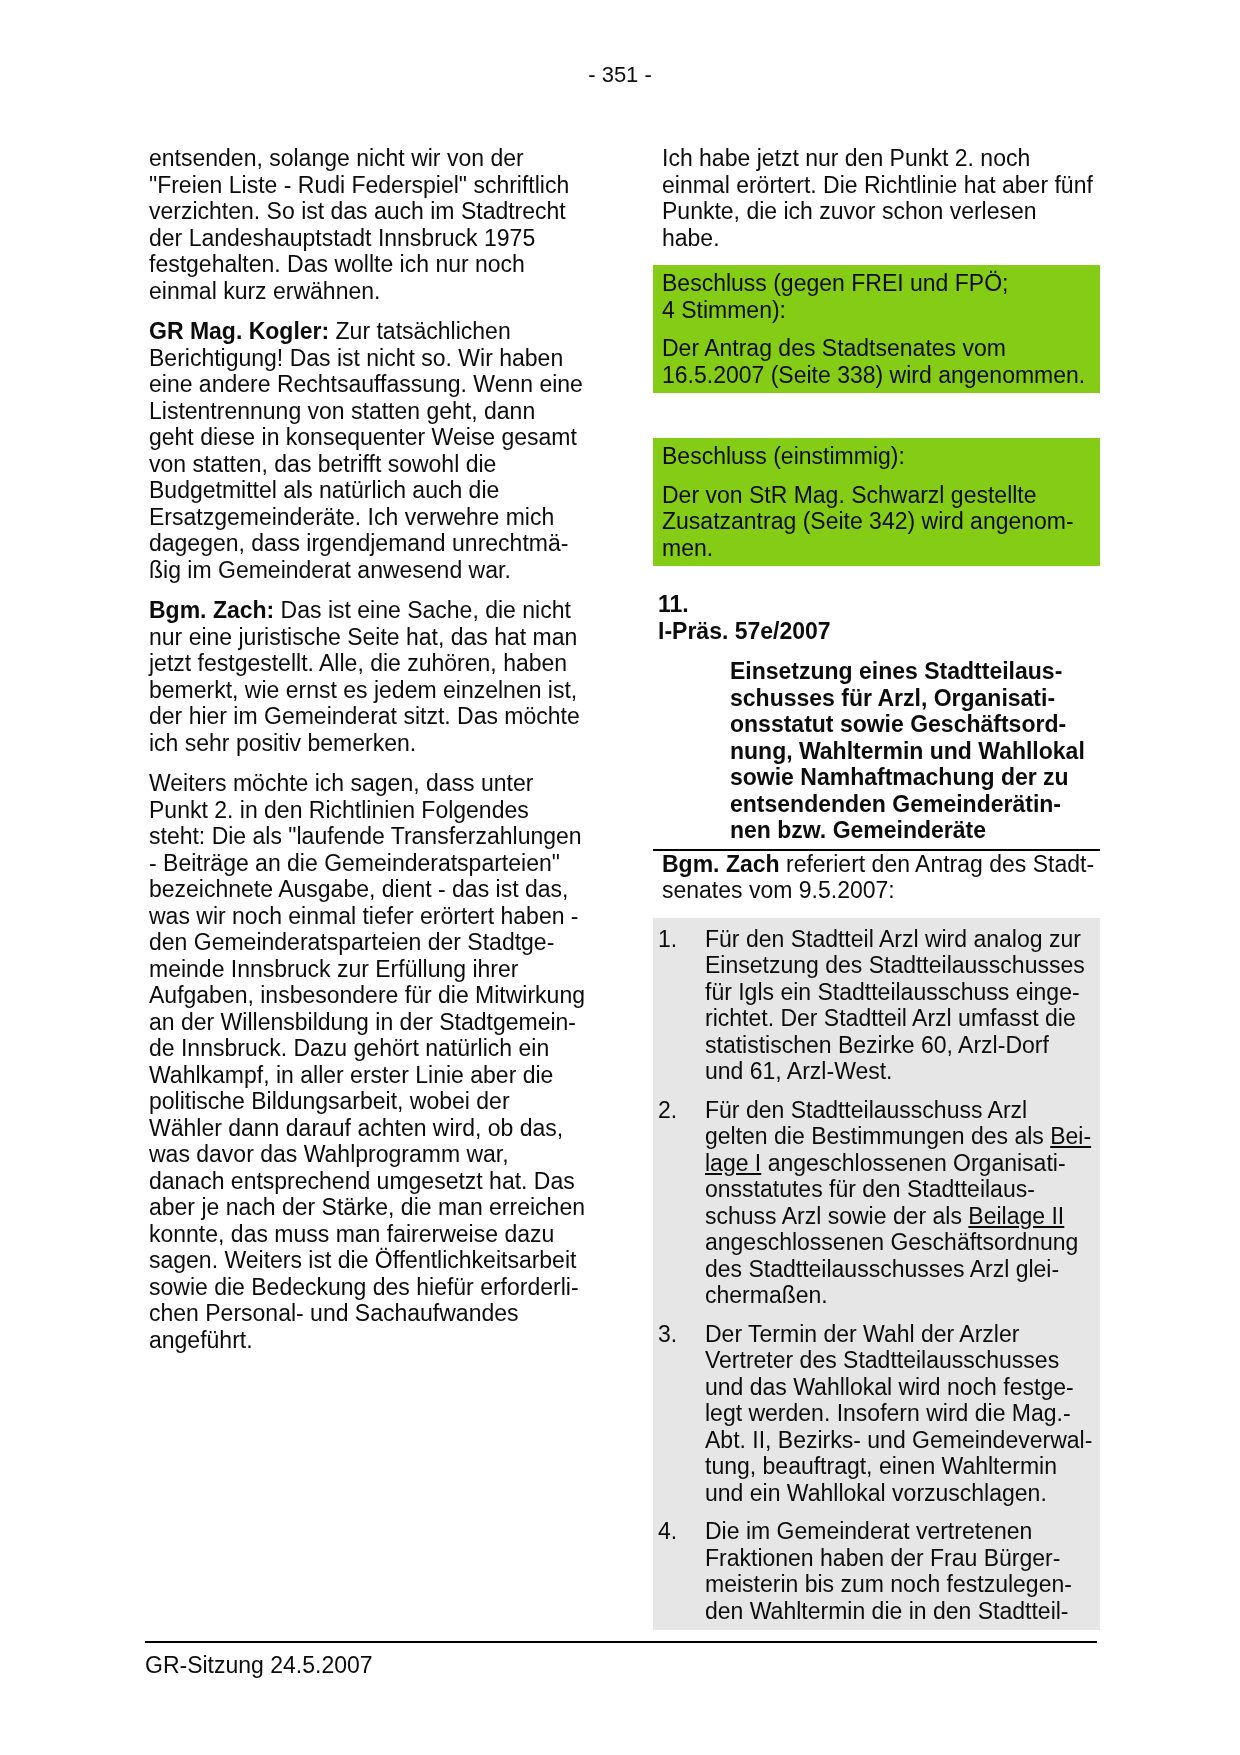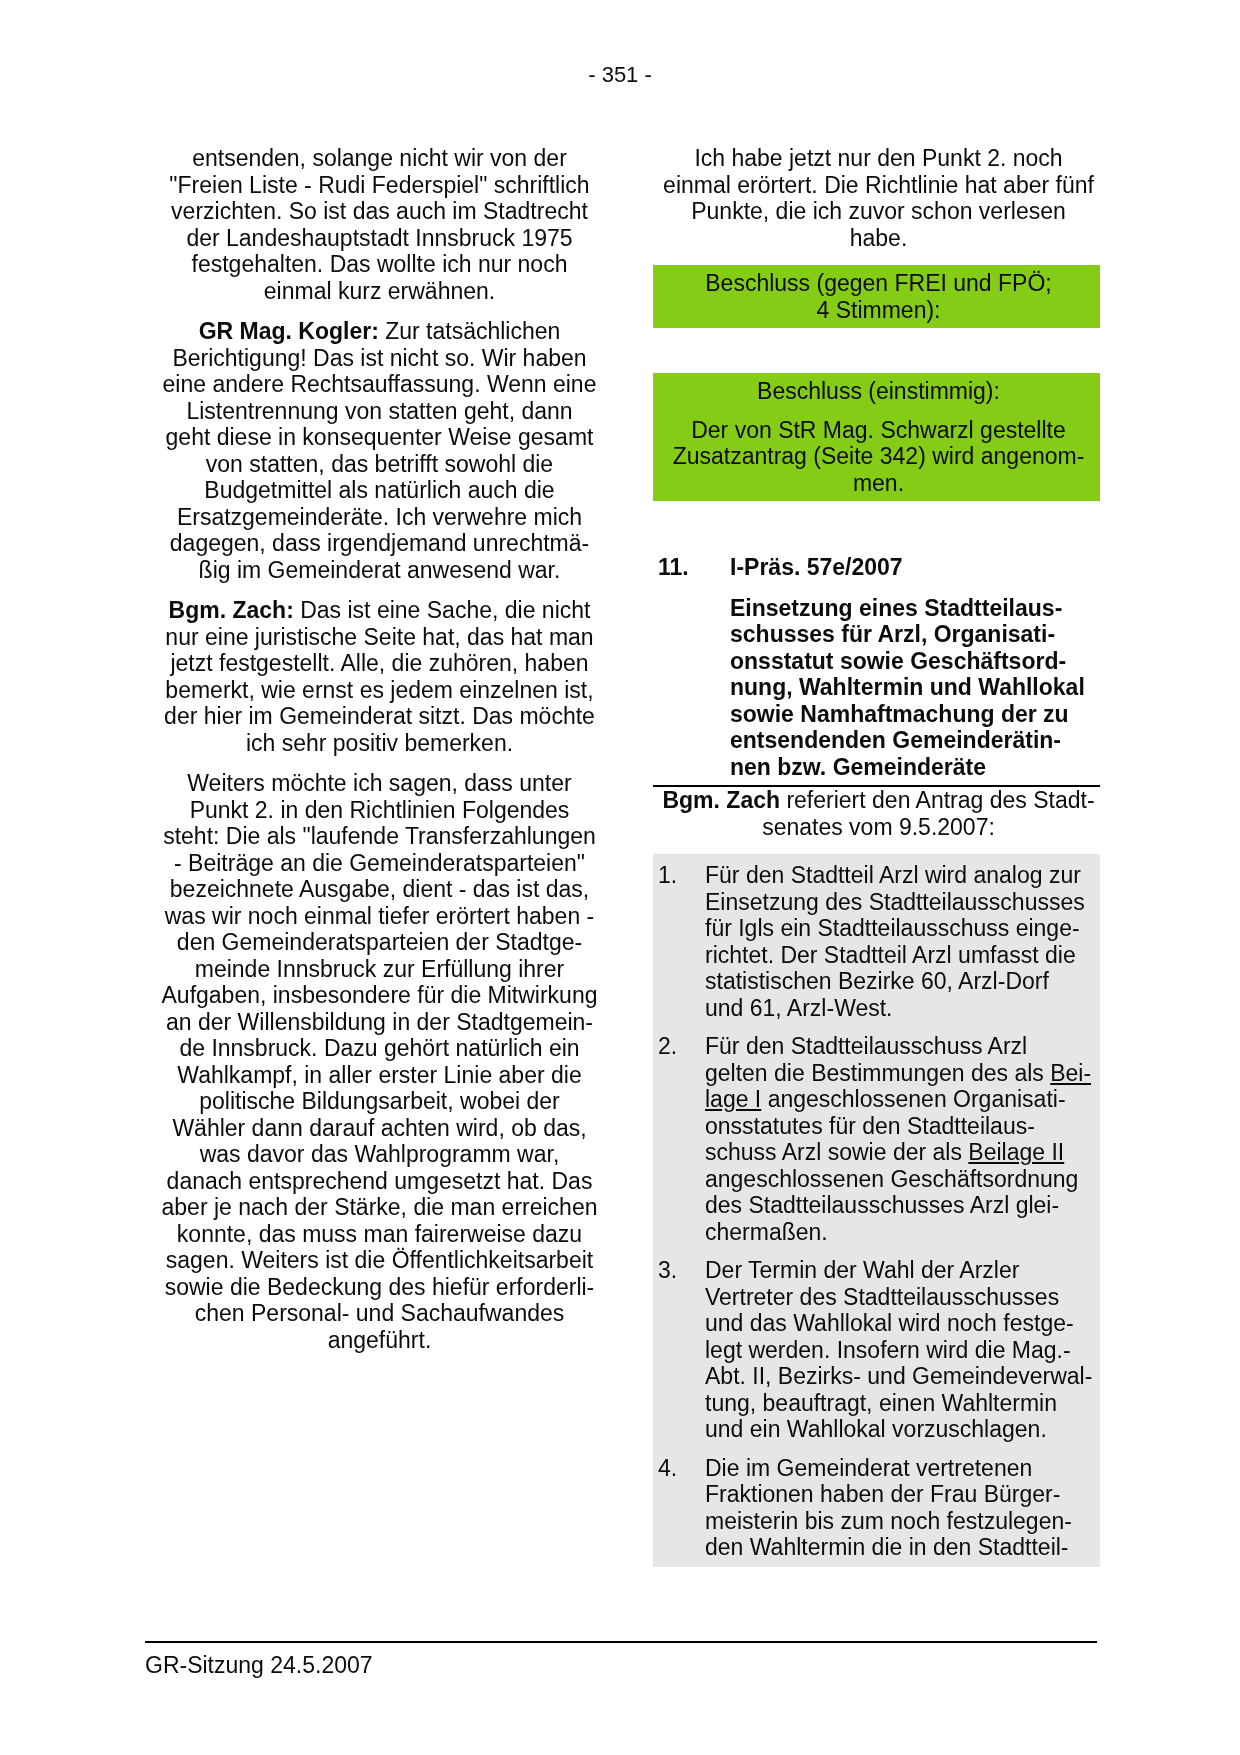--- a/index.html
+++ b/index.html
@@ -33,38 +33,38 @@
     left: 145px;
     width: 465px;
   }
   .col-right {
     left: 658px;
     width: 437px;
   }
   p.para {
     margin: 0 0 14px 4px;
     white-space: pre-line;
-    text-align: center;
   }
   p.para:last-child { margin-bottom: 0; }
   .speaker { font-weight: bold; }
   .box {
     background: #84cc16;
     margin-left: -5px;
     margin-right: -5px;
     padding: 5px 5px;
   }
   .box p.para { margin-bottom: 12px; }
   .box p.para:last-child { margin-bottom: 0; }
   .box-resolution-1 { margin-top: 12px; }
   .box-resolution-2 { margin-top: 45px; }
   .agenda-row {
     display: flex;
-    margin-top: 53px;
+    margin-top: 25px;
     font-weight: bold;
+    flex-direction: column;
   }
   .agenda-num { width: 72px; flex: none; }
   .agenda-title {
     margin-left: 72px;
     margin-top: 14px;
     font-weight: bold;
     white-space: pre-line;
   }
   .rule {
     height: 2px;
@@ -153,20 +153,22 @@
 
 <div class="col col-right">
   <p class="para">Ich habe jetzt nur den Punkt 2. noch
 einmal erörtert. Die Richtlinie hat aber fünf
 Punkte, die ich zuvor schon verlesen
 habe.</p>
 
   <div class="box box-resolution-1">
     <p class="para">Beschluss (gegen FREI und FPÖ;
 4 Stimmen):</p>
+    <p class="para">Der Antrag des Stadtsenates vom
+16.5.2007 (Seite 338) wird angenommen.</p>
   </div>
 
   <div class="box box-resolution-2">
     <p class="para">Beschluss (einstimmig):</p>
     <p class="para">Der von StR Mag. Schwarzl gestellte
 Zusatzantrag (Seite 342) wird angenom-
 men.</p>
   </div>
 
   <div class="agenda-row">

